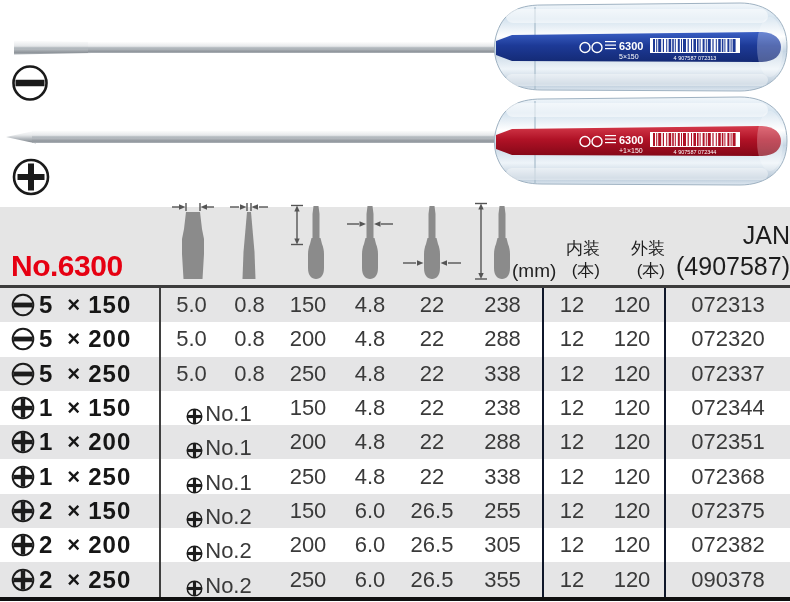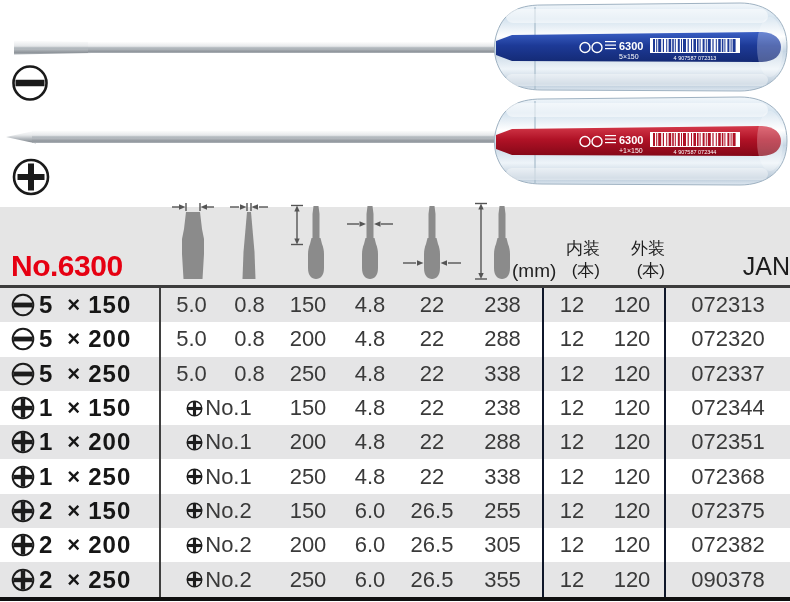--- a/index.html
+++ b/index.html
@@ -26,21 +26,21 @@
   table.spec td{height:34.3px;padding:0;text-align:center;vertical-align:middle;
                 font-size:22px;color:#3a3a3a;line-height:1;}
   tr.alt{background:#e5e5e6;}
   td.bl{border-left:2px solid #0f172a;}
   td.c-label{border-right:2px solid #3f3f3f;}
   .labwrap{display:flex;align-items:center;height:100%;}
   .labwrap .tipsvg{margin-left:11px;flex:0 0 auto;}
   .lnum{font-weight:bold;color:#161616;font-size:24px;margin-left:4px;}
   .lx{font-weight:bold;color:#161616;font-size:22px;margin-left:15px;}
   .llen{font-weight:bold;color:#161616;font-size:24px;margin-left:8px;letter-spacing:1px;}
-  .bitwrap{display:flex;align-items:center;justify-content:center;height:100%;}
+  .bitwrap{display:flex;align-items:flex-end;justify-content:center;height:100%;}
   .bitwrap .tipsvg{margin-right:2px;flex:0 0 auto;}
   .c-mm{padding-right:16px;}
   .tipsvg{display:block;}
 </style>
 </head>
 <body>
 
 <div class="stage">
 
   <svg class="products" width="790" height="207" viewBox="0 0 790 207">
@@ -202,20 +202,21 @@
     <div class="hcol" style="left:543px;width:57px">
       <div>内装</div>
       <div>(本)</div>
     </div>
     <div class="hcol" style="left:600px;width:65px">
       <div>外装</div>
       <div>(本)</div>
     </div>
     <div class="hcol jan" style="left:665px;width:125px">
       <div>JAN</div>
+      <div>(4907587)</div>
     </div>
   </div>
 
   <table class="spec">
     <colgroup>
       <col style="width:160px">
         <col style="width:62px">
         <col style="width:55px">
       <col style="width:62px">
         <col style="width:62px">

